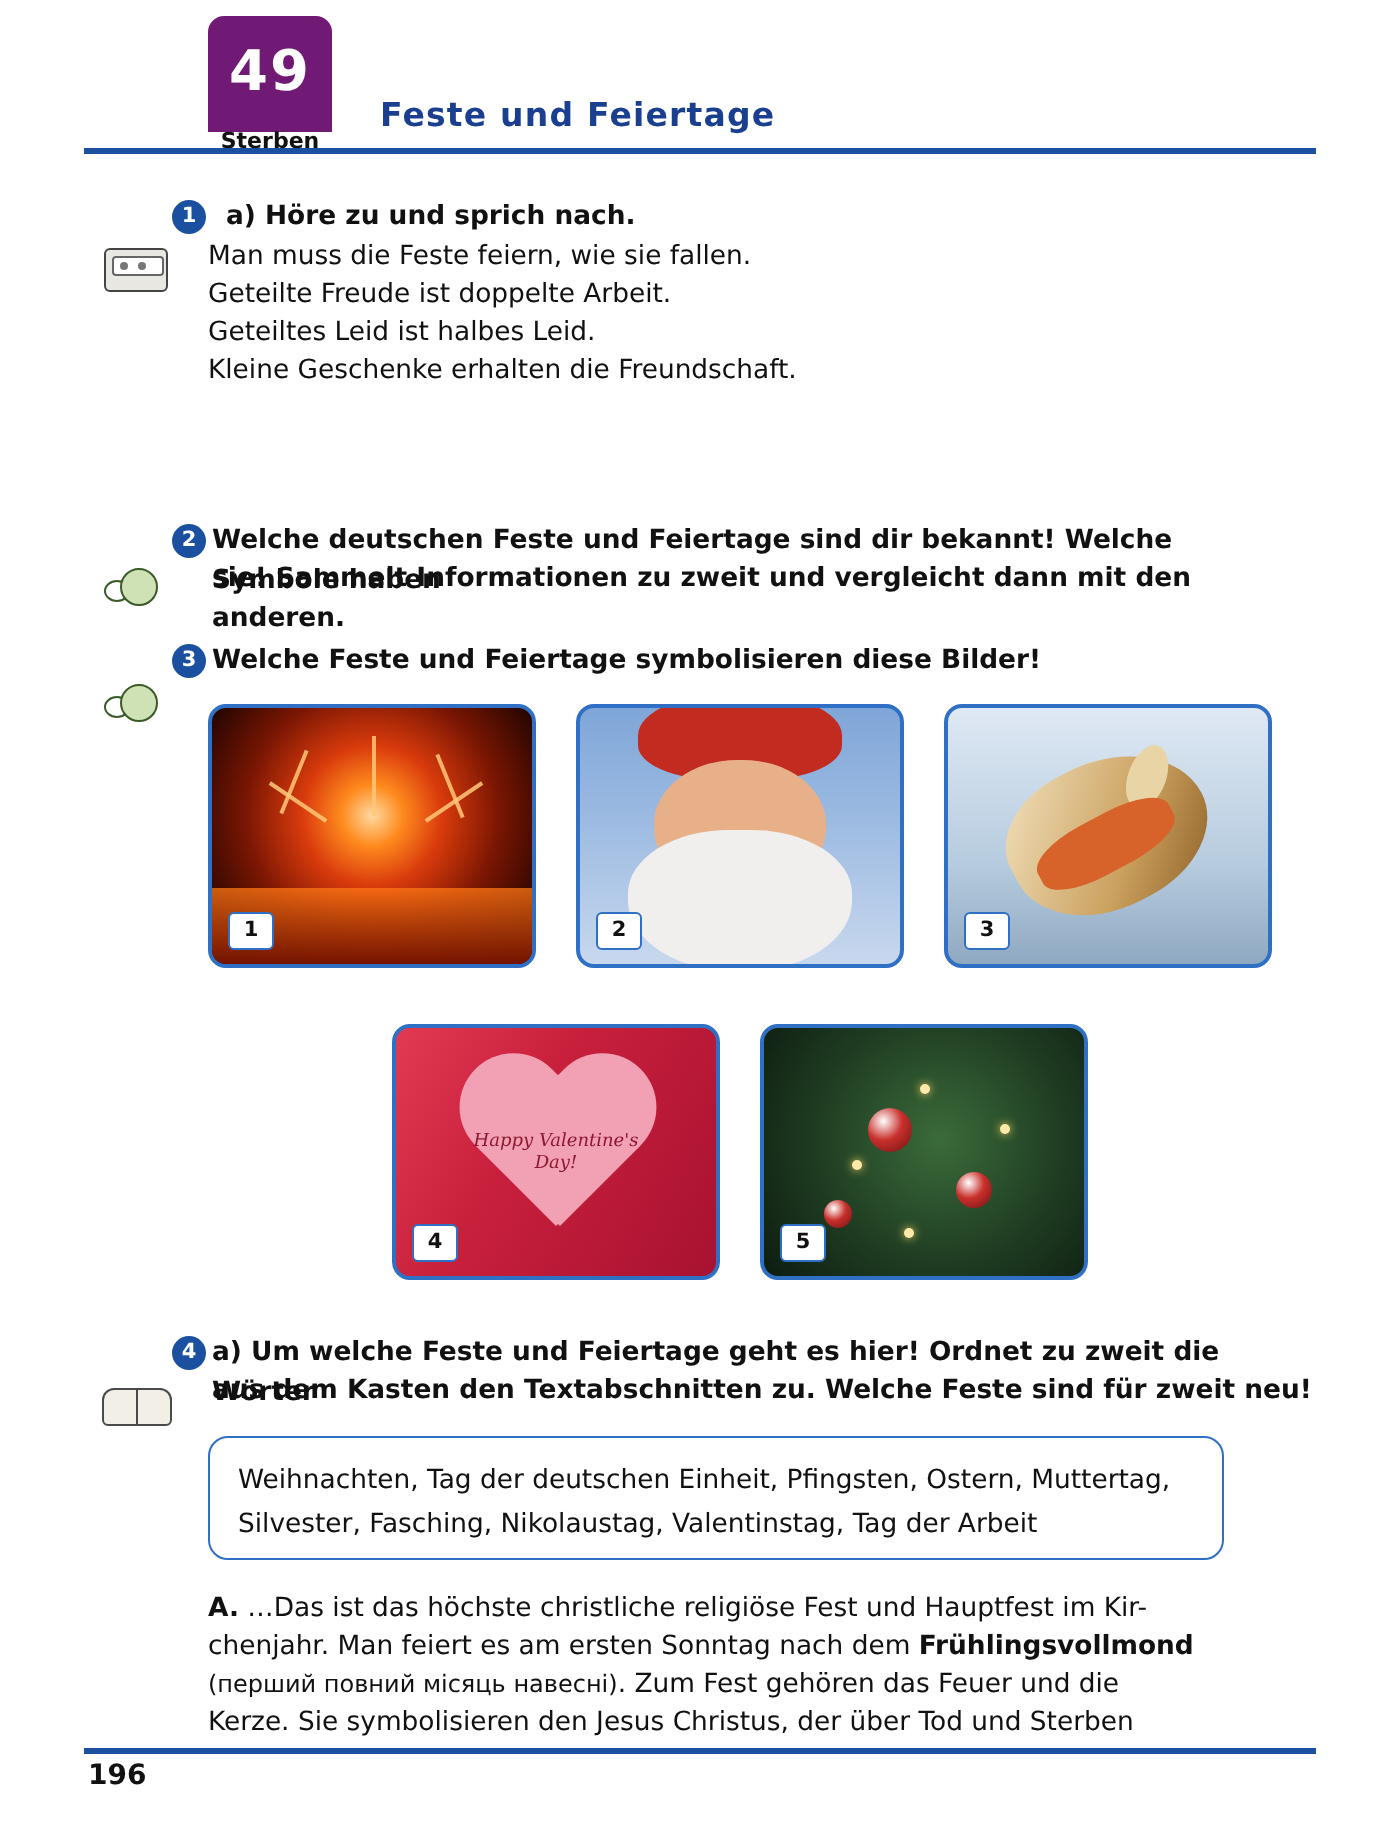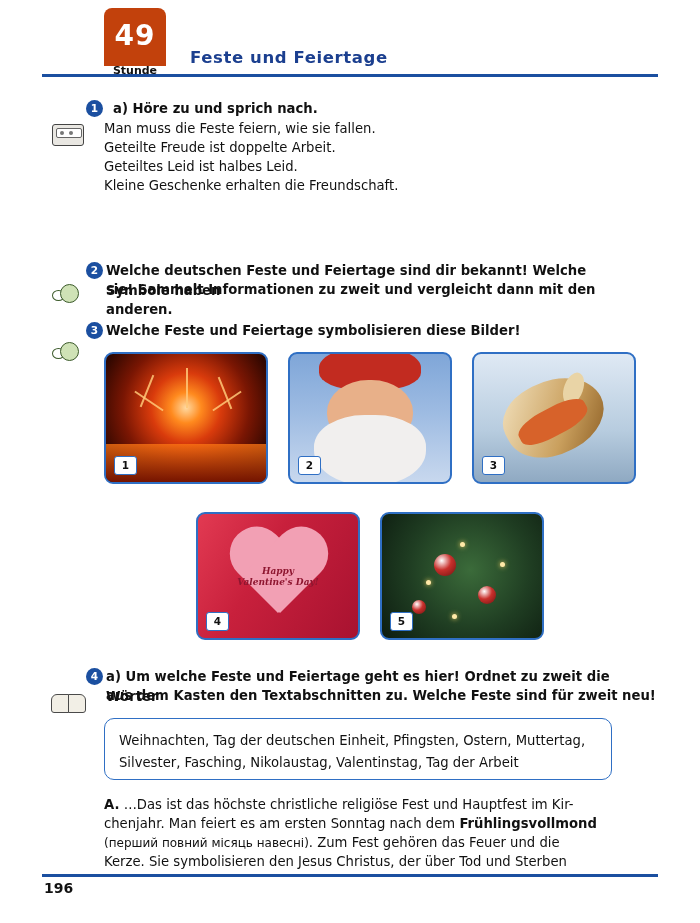--- a/index.html
+++ b/index.html
@@ -28,21 +28,21 @@
     top: 0;
     width: 700px;
     height: 88px;
   }
   .lesson-badge {
     position: absolute;
     left: 104px;
     top: 8px;
     width: 62px;
     height: 58px;
-    background: #c2410c;
+    background: #701a75;
     border-radius: 8px 8px 0 0;
     color: #ffffff;
     text-align: center;
   }
   .lesson-badge .num {
     display: block;
     font-size: 28px;
     font-weight: bold;
     line-height: 56px;
     letter-spacing: 1px;
@@ -317,21 +317,20 @@
     top: 50%;
     transform: translate(-50%, -46%);
     z-index: 3;
     text-align: center;
     color: #8e1630;
     font-family: "DejaVu Serif", serif;
     font-style: italic;
     font-size: 9px;
     line-height: 11px;
     width: 90px;
-    font-weight: bold;
   }
   
   .xmas {
     background: radial-gradient(circle at 55% 45%, #3b6b3a 0%, #1f3d22 55%, #0d1c10 100%);
   }
   .xmas .ball {
     position: absolute;
     border-radius: 50%;
     background: radial-gradient(circle at 35% 30%, #fff 0%, #c9302c 45%, #6e120f 100%);
   }
@@ -374,21 +373,21 @@
 </style>
 </head>
 <body>
 
 <div class="page">
 
   <div class="header">
     <div class="lesson-badge">
       <span class="num">49</span>
     </div>
-    <div class="lesson-sub">Stunde</div>
+    <div class="lesson-sub">Sterben</div>
     <div class="header-title">Feste und Feiertage</div>
     <div class="header-rule"></div>
   </div>
 
   <div class="ex-num" style="left:86px; top:100px;">1</div>
 
   <div class="margin-icon" style="left:52px; top:124px;">
     <div class="cassette"></div>
   </div>
 

